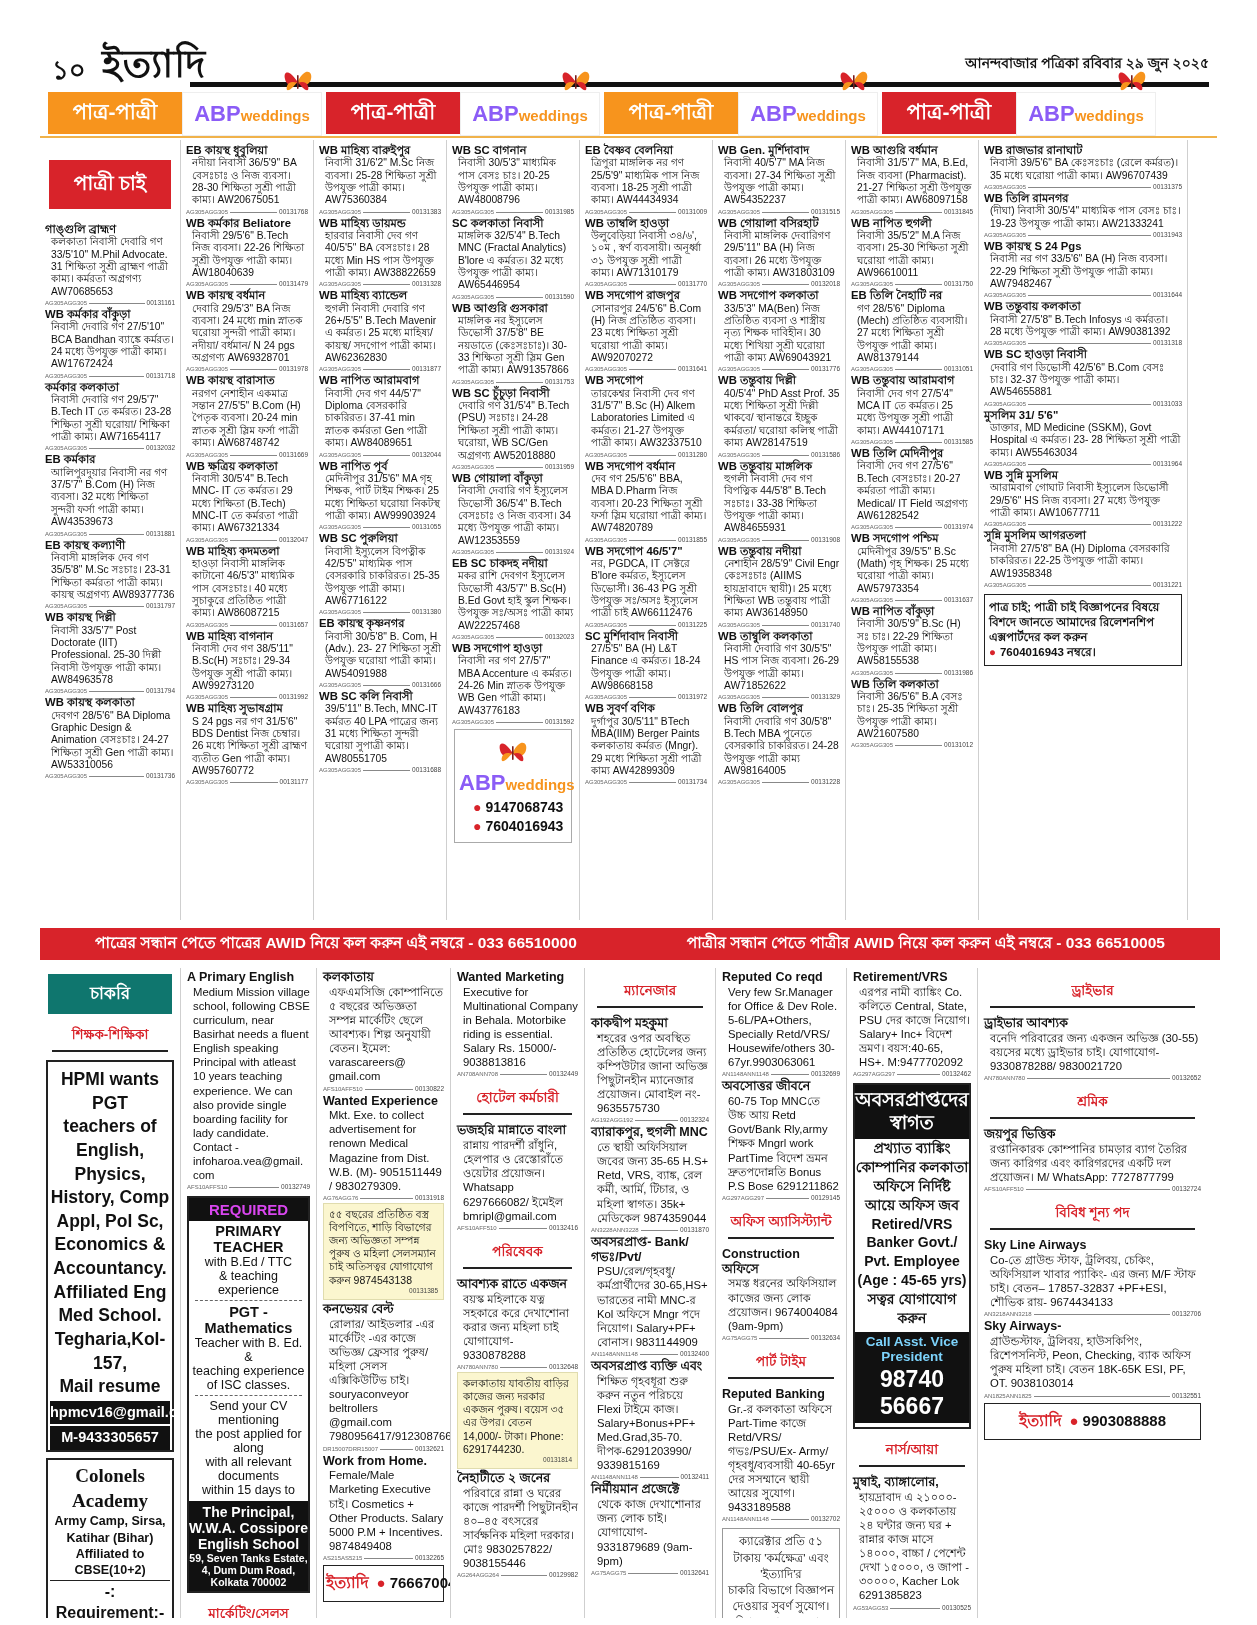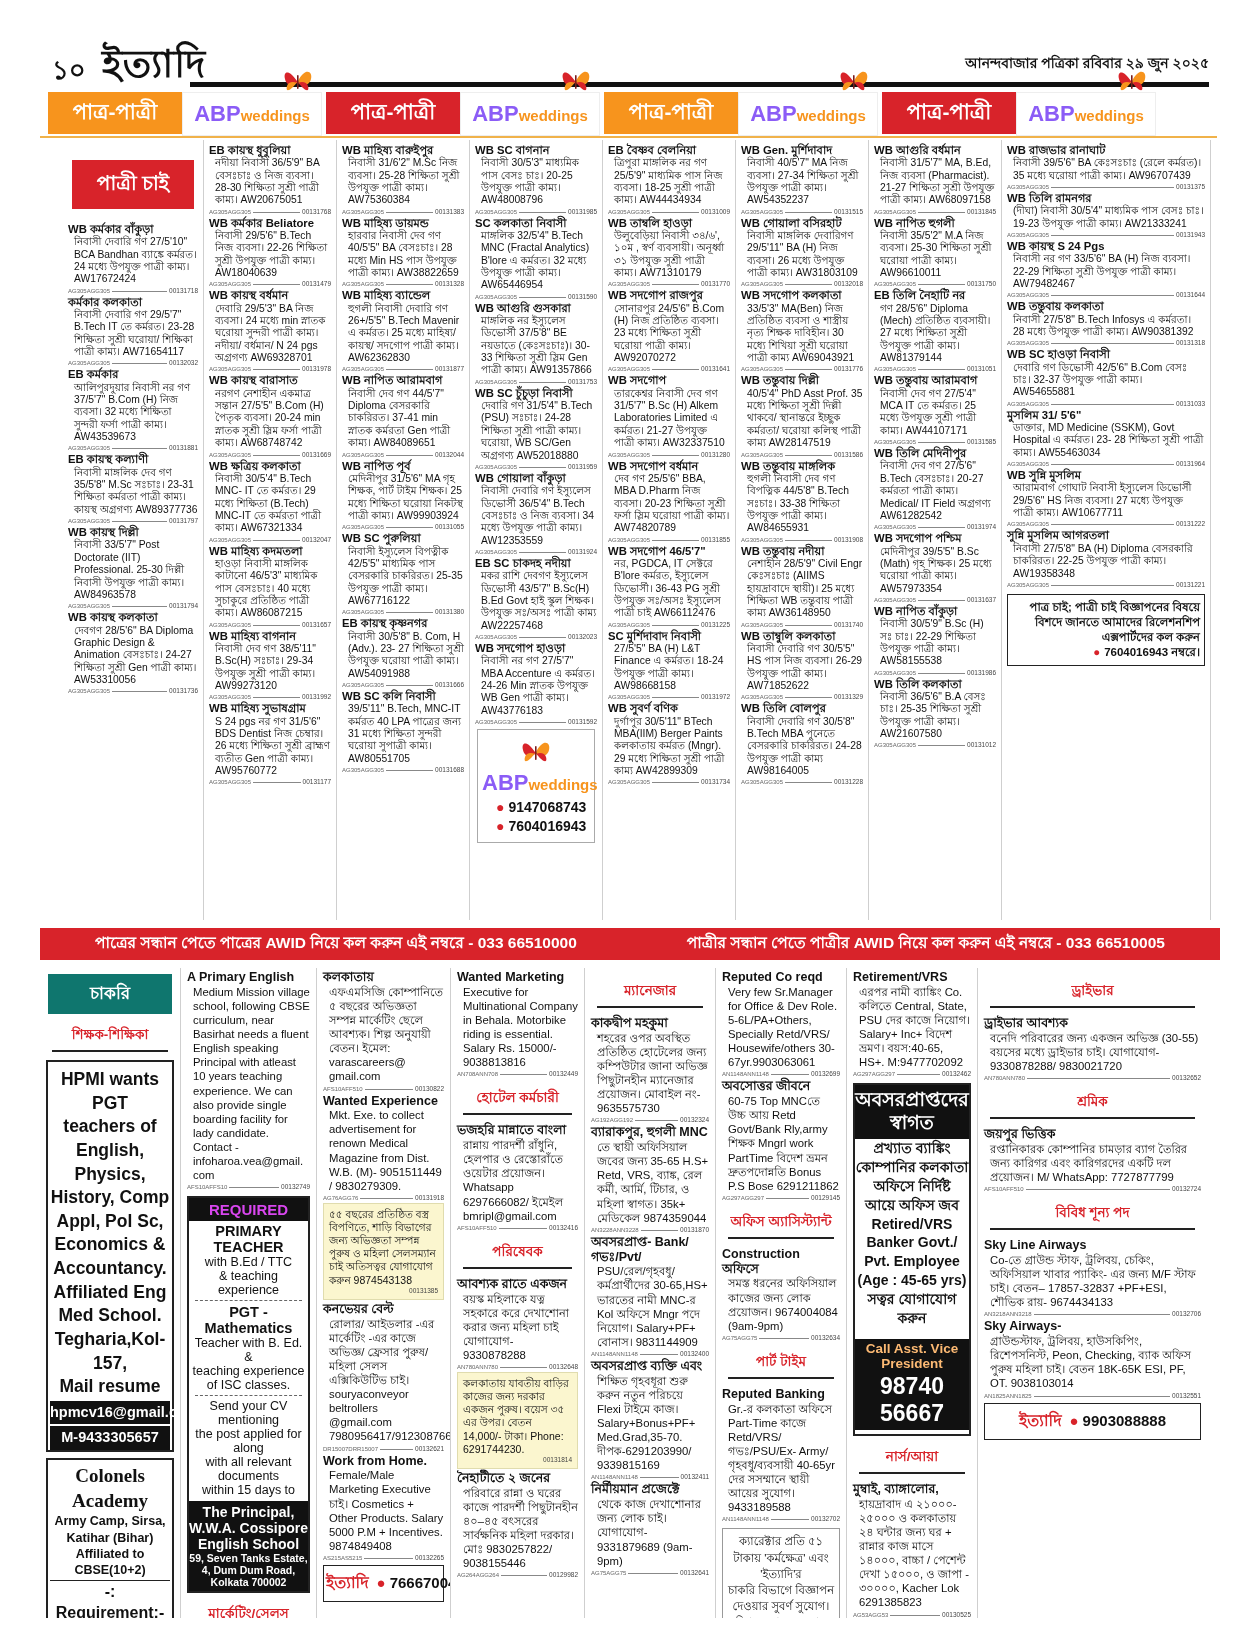--- a/index.html
+++ b/index.html
@@ -17,42 +17,42 @@
   .hlbl{width:134px;height:42px;display:flex;align-items:center;justify-content:center;
         color:#fff;font-size:21px;font-weight:bold;}
   .hlogo{width:138px;height:42px;background:#fff;border:1px solid #eee;display:flex;align-items:center;justify-content:center;position:relative;}
   .abp{font-family:Liberation Sans, sans-serif;font-weight:bold;font-size:22px;color:#8b5cf6;margin-top:48px;}
   .wed{font-size:15px;color:#f7941d;font-weight:bold;}
   .bfly{position:absolute;top:-26px;right:8px;}
   .striprule{position:absolute;left:40px;right:40px;top:136px;height:2px;background:#f0b24a;}
   
   .mwrap{position:absolute;left:40px;top:140px;width:1180px;height:780px;display:flex;}
   .mcol{height:780px;overflow:hidden;padding:4px 5px 0 5px;box-sizing:border-box;border-left:1px solid #cfcfcf;}
-  .mcol:first-child{border-left:none;margin-left:23px;}
+  .mcol:first-child{border-left:none;}
   .mcol:last-child{border-right:1px solid #cfcfcf;}
   
   .ad{margin-bottom:1px;}
   .ad .t{font-weight:bold;font-size:11.3px;line-height:1.18;}
   .ad .b{font-size:10.3px;line-height:1.2;padding-left:6px;}
   .cl{display:flex;align-items:flex-end;margin:1px 0 2px 0;}
   .cl .c{font-size:6px;color:#666;white-space:nowrap;}
   .cl .ln{flex:1;border-bottom:1px solid #888;margin:0 2px 2px 2px;}
   .cl .n{font-size:6.5px;color:#444;white-space:nowrap;}
   .secbox{background:#d8232a;color:#fff;text-align:center;font-size:20px;font-weight:bold;
           padding:8px 0;margin:16px 4px 14px 4px;}
   .rhead{color:#d8232a;text-align:center;font-size:13.5px;font-weight:bold;margin:10px 6px 8px 6px;
          padding-bottom:3px;border-bottom:2.5px solid #222;}
   .redboxhead{background:#0f766e;color:#fff;text-align:center;font-size:17px;font-weight:bold;
           padding:6px 0;margin:4px 2px 10px 2px;}
   .yellow{background:#fbf6cf;border:1px solid #e0dcae;padding:4px 5px;font-size:10.5px;line-height:1.25;margin-bottom:2px;}
   .yellow .n{display:block;text-align:right;font-size:6.5px;color:#444;}
   .abpbox{border:1px solid #aaa;text-align:center;padding:8px 4px;margin:4px 2px;}
   .abpbox .ph{font-size:14px;font-weight:bold;text-align:left;padding-left:14px;margin-top:3px;}
   .dot{color:#d8232a;margin-right:4px;}
-  .noticebox{border:1.5px solid #222;text-align:right;font-size:11.5px;font-weight:bold;
+  .noticebox{border:1.5px solid #222;text-align:left;font-size:11.5px;font-weight:bold;
              padding:5px 4px;margin-top:6px;line-height:1.3;}
   
   .banner{position:absolute;left:40px;top:928px;width:1180px;height:32px;background:#d8232a;color:#fff;
           display:flex;align-items:center;justify-content:space-around;font-size:15.5px;font-weight:bold;}
   
   .jwrap{position:absolute;left:40px;top:968px;width:1180px;height:650px;display:flex;}
   .jcol{height:650px;overflow:hidden;padding:2px 6px 0 6px;box-sizing:border-box;border-left:1px solid #cfcfcf;}
   .jcol:first-child{border-left:none;}
   .jcol .ad .t{font-size:12.5px;}
   .jcol .ad .b{font-size:11.3px;line-height:1.25;}
@@ -67,21 +67,21 @@
   .reqbox .head{background:#111;color:#d946ef;font-size:15px;font-weight:bold;padding:3px 0;}
   .reqbox .big{font-size:14.5px;font-weight:bold;margin-top:2px;}
   .reqbox .mid{font-size:12.5px;}
   .reqbox .div{border-top:1px dashed #666;margin:3px 6px;}
   .reqbox .blk{background:#111;color:#fff;padding:3px 0;margin-top:4px;}
   .reqbox .blk .l1{font-size:14px;font-weight:bold;}
   .reqbox .blk .l2{font-size:10.5px;font-weight:bold;}
   .swagat{border:2px solid #222;background:#fff;text-align:center;margin:6px 0;padding-bottom:4px;}
   .swagat .shead{background:#111;color:#fff;font-size:19px;font-weight:bold;line-height:1.2;padding:4px 0;}
   .swagat .sline{font-size:14px;font-weight:bold;line-height:1.35;}
-  .swagat .sstrip{background:#111;color:#fdba74;font-size:13.5px;font-weight:bold;margin-top:11px;padding:2px 0;}
+  .swagat .sstrip{background:#111;color:#7dd3fc;font-size:13.5px;font-weight:bold;margin-top:4px;padding:2px 0;}
   .swagat .sphone{background:#111;color:#fff;font-size:23px;font-weight:bold;padding:0 0 3px 0;}
   .phonebox{border:1.5px solid #222;text-align:center;padding:4px 2px;margin:4px 0;}
   .phonebox .lab{color:#d8232a;font-size:16px;font-weight:bold;margin-right:8px;}
   .phonebox .pnum{font-size:15px;font-weight:bold;}
   .promo{border:1.5px solid #999;text-align:center;font-size:11.5px;padding:4px 2px;margin-top:6px;line-height:1.4;}
 </style>
 </head>
 <body>
 
 <div class="page">
@@ -145,20 +145,29 @@
           <span><span class="abp">ABP</span><span class="wed">weddings</span></span>
         </div>
       </div>
     </div>
   <div class="striprule"></div>
 
   <div class="mwrap" id="mwrap">
       <div class="mcol" style="width: 140px;">
         <div class="secbox">পাত্রী চাই</div>
         <div class="ad">
+          <div class="t">গাঙ্গুলি ব্রাহ্মণ</div>
+          <div class="b">কলকাতা নিবাসী দেবারি গণ 33/5'10" M.Phil Advocate. 31 শিক্ষিতা সুশ্রী ব্রাহ্মণ পাত্রী কাম্য। কর্মরতা অগ্রগণ্য AW70685653</div>
+          <div class="cl">
+            <span class="c">AG305AGG305</span>
+            <span class="ln"></span>
+            <span class="n">00131161</span>
+          </div>
+        </div>
+        <div class="ad">
           <div class="t">WB কর্মকার বাঁকুড়া</div>
           <div class="b">নিবাসী দেবারি গণ 27/5'10" BCA Bandhan ব্যাঙ্কে কর্মরত। 24 মধ্যে উপযুক্ত পাত্রী কাম্য। AW17672424</div>
           <div class="cl">
             <span class="c">AG305AGG305</span>
             <span class="ln"></span>
             <span class="n">00131718</span>
           </div>
         </div>
         <div class="ad">
           <div class="t">কর্মকার কলকাতা</div>

